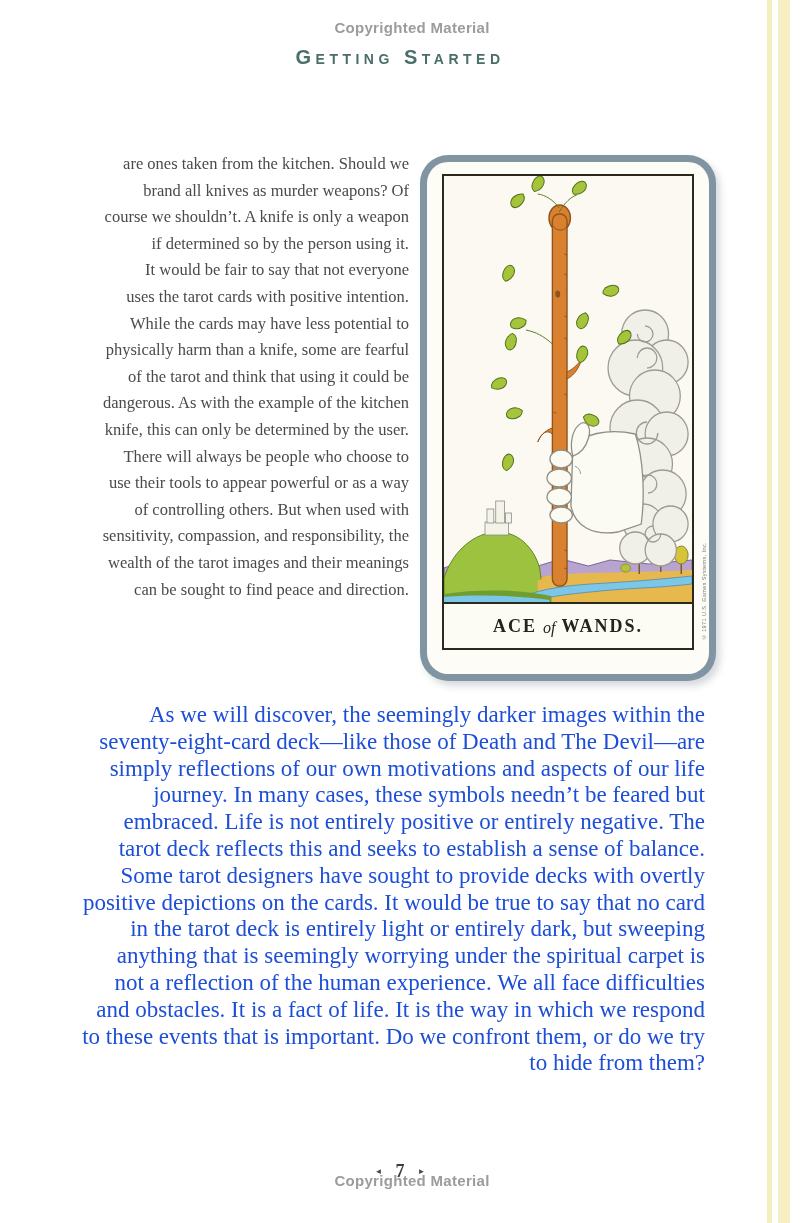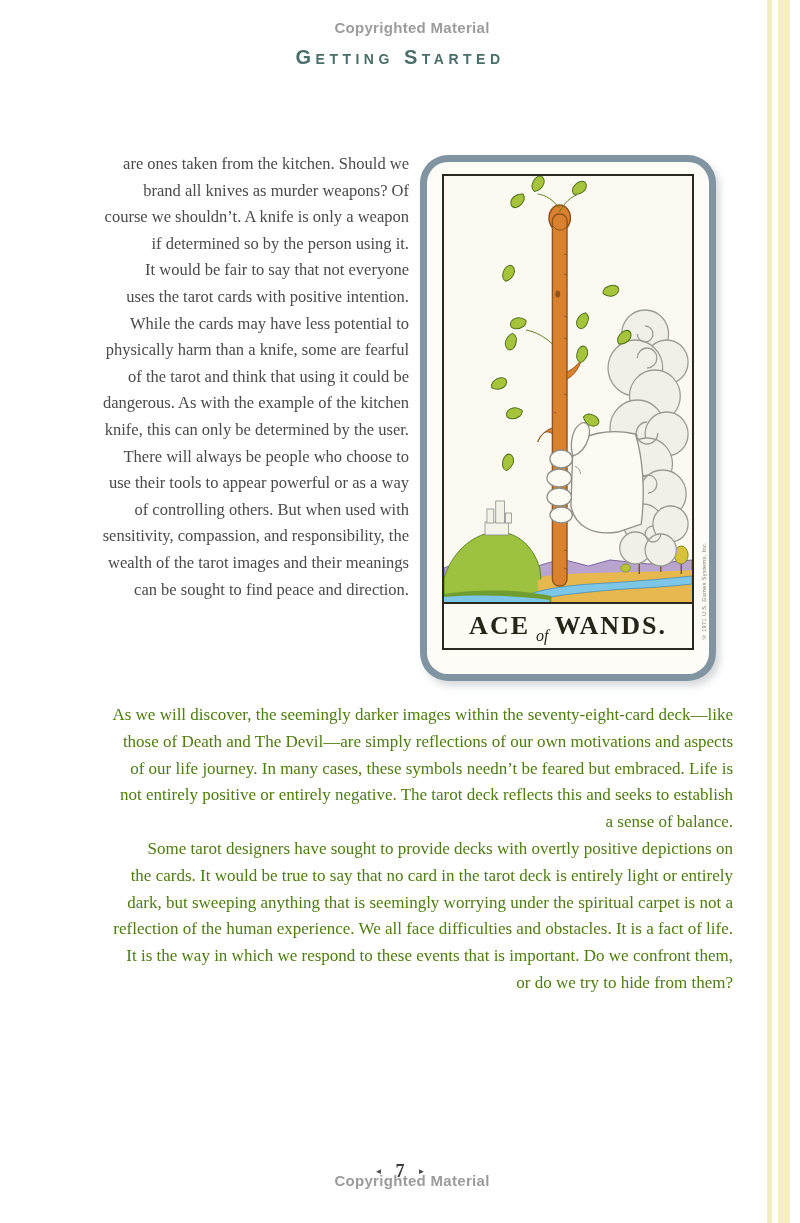--- a/index.html
+++ b/index.html
@@ -22,22 +22,22 @@
     font-weight:bold; font-size:20px; letter-spacing:4.5px;
     color:var(--header-teal,#4a6e6a);
   }
 
   
   .text-col {
     position:absolute; left:98px; top:151px; width:311px;
     font-size:16.5px; line-height:26.6px; color:#4a4a4a; text-align:left;
   }
   .text-full {
-    position:absolute; left:110px; top:702px; width:623px;
-    font-size:17px; line-height:26.8px; color:#4d7c0f; text-align:left;
+    position:absolute; left:82px; top:702px; width:623px;
+    font-size:23px; line-height:26.8px; color:#1d4ed8; text-align:left;
   }
   .text-col p, .text-full p { margin:0;text-align:right; }
   .text-col p.indent, .text-full p.indent { text-indent:30px; }
 
   
   .card-frame {
     position:absolute; left:420px; top:155px; width:296px; height:526px;
     background:var(--frame-slate,#8095a1); border-radius:28px;
     box-shadow:4px 5px 7px rgba(110,120,130,.28);
   }
@@ -51,25 +51,25 @@
     background:#fbf9f1;
   }
   .card-art { flex:1 1 auto; width:100%; height:100%; display:block; }
   .card-title {
     height:44px; flex:0 0 44px; border-top:2px solid #2a291f;
     display:flex; align-items:center; justify-content:center;
     background:#fdfcf4; color:#262419; white-space:nowrap;
   }
   .t-ace, .t-wands {
     font-family:"Liberation Serif", serif; font-weight:bold;
-    font-size:26px; letter-spacing:2px;
+    font-size:18px; letter-spacing:2px;
   }
   .t-of {
     font-family:"Liberation Serif", serif; font-style:italic;
-    font-size:16px; margin:0 6px; position:relative; top:10px;
+    font-size:16px; margin:0 6px; position:relative; top:2px;
   }
   .card-copyright {
     position:absolute; right:2px; bottom:34px;
     writing-mode:vertical-rl; transform:rotate(180deg);
     font-family:"Liberation Sans", sans-serif; font-size:5.5px;
     color:#7d7d76; letter-spacing:.4px;
   }
 
   
   .edge-stripe { position:absolute; top:0; height:1223px; }

